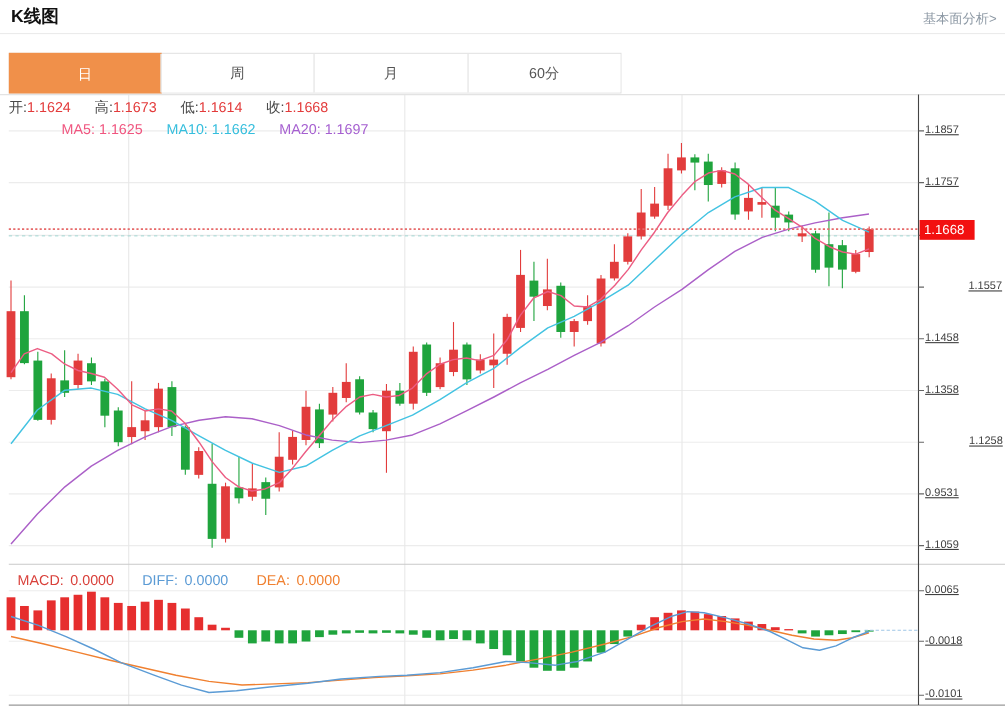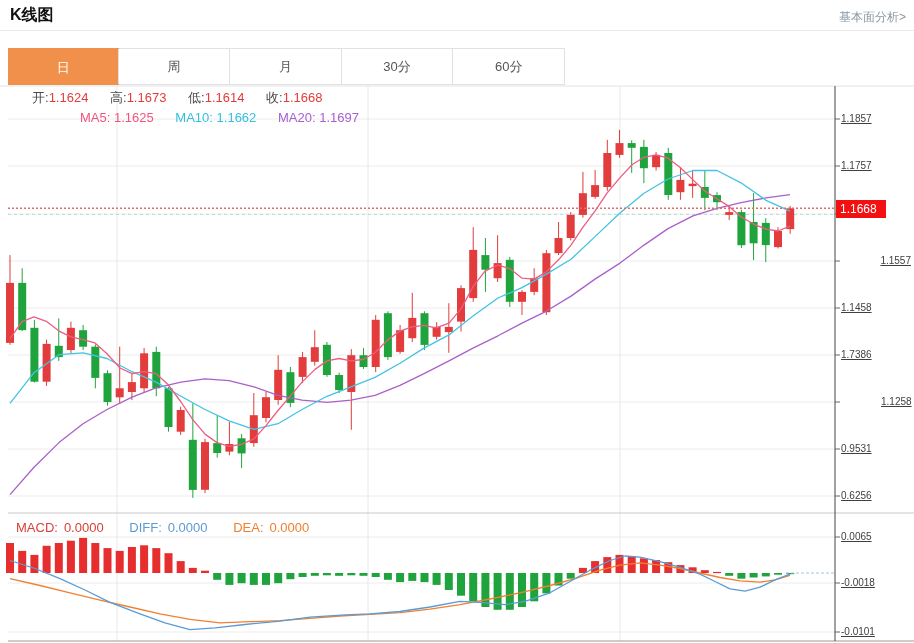--- a/index.html
+++ b/index.html
@@ -15,21 +15,21 @@
     position:absolute;left:8px;top:48px;width:557px;height:37px;
     display:flex;border:1px solid #e1e1e1;box-sizing:border-box;background:#fff;
   }
   .tab{
     flex:1;text-align:center;line-height:35px;font-size:13px;color:#555;
     border-left:1px solid #e1e1e1;cursor:pointer;background:#fff;
   }
   .tab:first-child{border-left:none;}
   .tab.active{background:#f0904a;color:#fff;line-height:37px;margin:-1px;padding:1px 0;border-left:none;}
   #chart-svg{position:absolute;left:0;top:0;}
-  .info-row{position:absolute;left:32px;font-size:13px;white-space:nowrap;text-align:center;}
+  .info-row{position:absolute;left:8px;font-size:13px;white-space:nowrap;text-align:center;}
   .info-row .lbl{color:#4a4a4a;}
   .info-row .val{margin-right:18px;}
   .ylab{position:absolute;left:841px;width:70px;font-size:10px;color:#404040;height:14px;line-height:14px;text-decoration:underline;}
   .price-badge{
     position:absolute;left:836px;top:200px;width:50px;height:18px;line-height:18px;
     background:#f21010;color:#fff;font-size:12px;padding-left:4px;box-sizing:border-box;
   }
   .macd-row{position:absolute;left:16px;top:520px;font-size:13px;white-space:nowrap;}
   .macd-row span{margin-right:6px;}
   .macd-row .gap{margin-right:22px;}
@@ -38,21 +38,20 @@
 <body>
 
 <div class="page-title">K线图</div>
 <a class="header-link">基本面分析&gt;</a>
 <div class="header-divider"></div>
 
 <div class="tab-bar">
     <div class="tab active">日</div>
     <div class="tab">周</div>
     <div class="tab">月</div>
-    <div class="tab">30分</div>
     <div class="tab">60分</div>
   </div>
 
 <svg id="chart-svg" width="914" height="643">
     <line x1="8" x2="835" y1="119" y2="119" stroke="#ececec"></line>
     <line x1="8" x2="835" y1="166" y2="166" stroke="#ececec"></line>
     <line x1="8" x2="835" y1="214" y2="214" stroke="#ececec"></line>
     <line x1="8" x2="835" y1="261" y2="261" stroke="#ececec"></line>
     <line x1="8" x2="835" y1="308" y2="308" stroke="#ececec"></line>
     <line x1="8" x2="835" y1="355" y2="355" stroke="#ececec"></line>
@@ -305,21 +304,21 @@
   <span style="color:#d9403a">MACD:</span><span class="gap" style="color:#d9403a">0.0000</span>
   <span style="color:#5b9bd5">DIFF:</span><span class="gap" style="color:#5b9bd5">0.0000</span>
   <span style="color:#f08030">DEA:</span><span style="color:#f08030">0.0000</span>
 </div>
 
 <div id="y-labels">
     <div class="ylab" style="top: 112px;">1.1857</div>
     <div class="ylab" style="top: 159px;">1.1757</div>
     <div class="ylab" style="top: 254px; text-align: right;">1.1557</div>
     <div class="ylab" style="top: 301px;">1.1458</div>
-    <div class="ylab" style="top: 348px;">1.7386</div>
+    <div class="ylab" style="top: 348px;">1.1358</div>
     <div class="ylab" style="top: 395px; margin-left: 40px;">1.1258</div>
     <div class="ylab" style="top: 442px;">0.9531</div>
-    <div class="ylab" style="top: 489px;">0.6256</div>
+    <div class="ylab" style="top: 489px;">1.1059</div>
     <div class="ylab" style="top: 530px;">0.0065</div>
     <div class="ylab" style="top: 576px;">-0.0018</div>
     <div class="ylab" style="top: 625px;">-0.0101</div>
   </div>
 <div class="price-badge">1.1668</div>
 
 </body></html>

